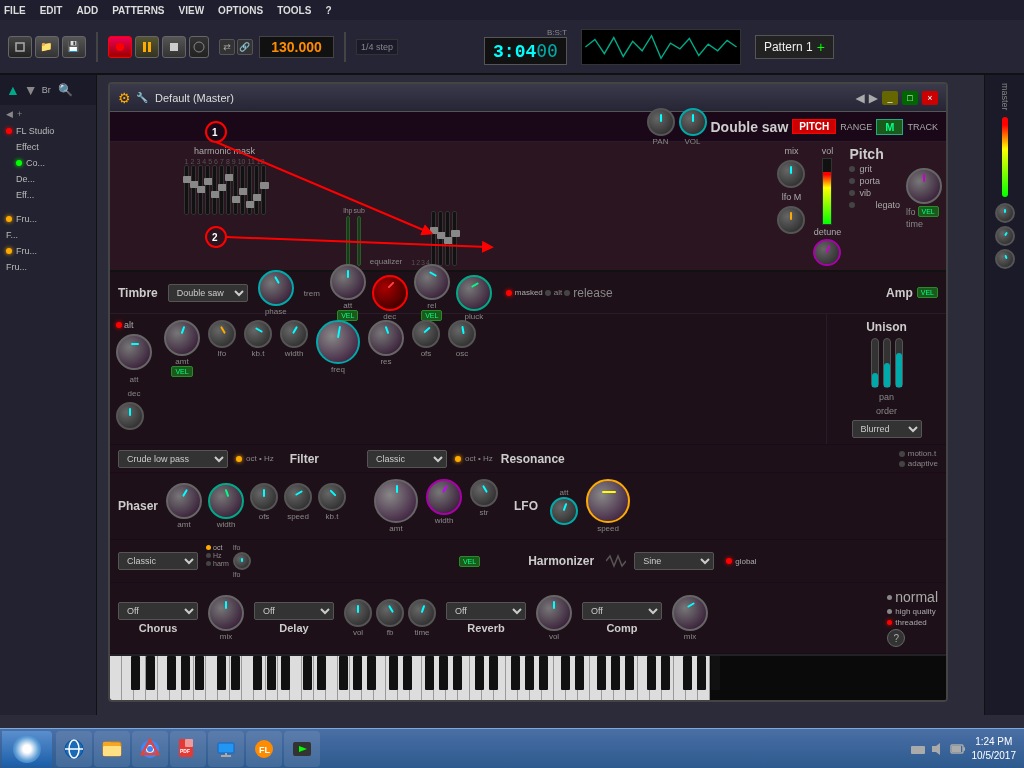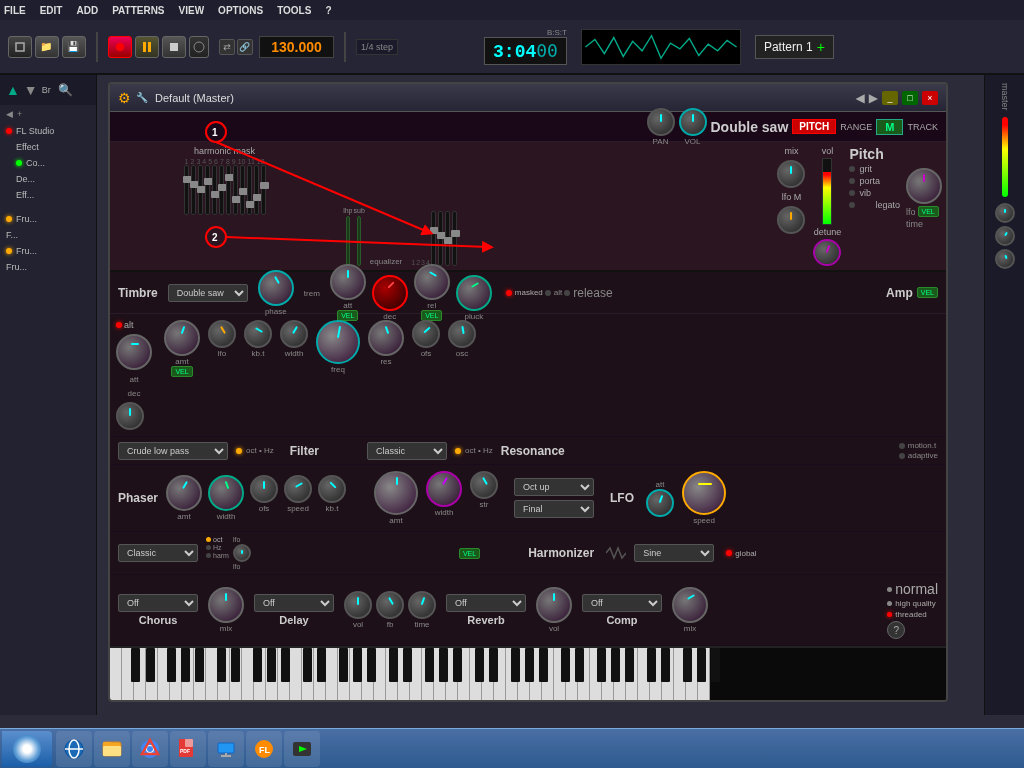--- a/index.html
+++ b/index.html
@@ -550,20 +550,39 @@
           <span class="small-label">ofs</span>
         </div>
         <div style="display:flex;flex-direction:column;align-items:center;">
           <div class="knob knob-sm">
               <div class="knob-indicator" style="transform:rotate(-10deg);"></div>
             </div>
           <span class="small-label">osc</span>
         </div>
       </div>
 
+      <div style="padding:6px;display:flex;flex-direction:column;align-items:center;gap:4px;min-width:120px;border-left:1px solid #2a1a2a;">
+        <span style="font-size:12px;font-weight:bold;color:#ccc;">Unison</span>
+        <div style="display:flex;gap:4px;">
+          <div style="width:8px;height:50px;background:#333;border:1px solid #555;border-radius:4px;position:relative;">
+            <div style="width:100%;height:30%;background:#0aa;border-radius:4px 4px 0 0;position:absolute;bottom:0;"></div>
+          </div>
+          <div style="width:8px;height:50px;background:#333;border:1px solid #555;border-radius:4px;position:relative;">
+            <div style="width:100%;height:50%;background:#0aa;border-radius:4px 4px 0 0;position:absolute;bottom:0;"></div>
+          </div>
+          <div style="width:8px;height:50px;background:#333;border:1px solid #555;border-radius:4px;position:relative;">
+            <div style="width:100%;height:70%;background:#0aa;border-radius:4px 4px 0 0;position:absolute;bottom:0;"></div>
+          </div>
+        </div>
+        <span style="font-size:9px;color:#888;">pan</span>
+        <span style="font-size:9px;color:#888;">order</span>
+        <select class="mini-select" style="min-width:70px;">
+          <option>Blurred</option>
+        </select>
+      </div>
     </div>
 
     <div style="display:flex;align-items:center;padding:4px 8px;gap:8px;border-bottom:1px solid #1a0a1a;">
       <select class="mini-select" style="min-width:110px;">
         <option>Crude low pass</option>
       </select>
       <div style="display:flex;align-items:center;gap:4px;">
         <div class="led led-orange"></div>
         <span style="font-size:8px;color:#888;">oct • Hz</span>
       </div>
@@ -640,28 +659,20 @@
           <span class="small-label">width</span>
         </div>
         <div style="display:flex;flex-direction:column;align-items:center;">
           <div class="knob knob-sm">
               <div class="knob-indicator" style="transform:rotate(-30deg);"></div>
             </div>
           <span class="small-label">str</span>
         </div>
       </div>
 
-      <div style="display:flex;flex-direction:column;gap:4px;margin-left:8px;">
-        <select class="mini-select">
-          <option>Oct up</option>
-        </select>
-        <select class="mini-select">
-          <option>Final</option>
-        </select>
-      </div>
 
       <span style="font-size:12px;font-weight:bold;color:#ccc;margin-left:8px;">LFO</span>
       <div style="display:flex;flex-direction:column;align-items:center;margin-left:4px;">
         <span class="small-label">att</span>
         <div class="knob knob-sm" style="border-color:#0aa;">
             <div class="knob-indicator" style="background:#0ff;transform:rotate(20deg);"></div>
           </div>
       </div>
       <div style="display:flex;flex-direction:column;align-items:center;">
         <div class="knob knob-lg" style="border-color:#fa0;">
@@ -988,13 +999,32 @@
         </svg>
     </div>
     <div class="taskbar-icon">
       <svg width="22" height="22" viewBox="0 0 22 22">
           <rect x="2" y="4" width="18" height="14" rx="2" fill="#333"></rect>
           <polygon points="8,8 16,11 8,14" fill="#0f0"></polygon>
         </svg>
     </div>
   </div>
 
+  <div class="taskbar-right">
+    <div style="display:flex;gap:4px;align-items:center;">
+      <svg width="16" height="16" viewBox="0 0 16 16">
+          <rect x="1" y="5" width="14" height="8" rx="1" fill="#aaa"></rect>
+        </svg>
+      <svg width="16" height="16" viewBox="0 0 16 16">
+          <polygon points="2,5 6,5 10,2 10,14 6,11 2,11" fill="#aaa"></polygon>
+        </svg>
+      <svg width="16" height="16" viewBox="0 0 16 16">
+          <rect x="1" y="4" width="12" height="8" rx="1" fill="none" stroke="#aaa" stroke-width="1.5"></rect>
+          <rect x="13" y="6" width="2" height="4" rx="1" fill="#aaa"></rect>
+          <rect x="2" y="5" width="9" height="6" fill="#aaa"></rect>
+        </svg>
+    </div>
+    <div class="taskbar-time">
+      <div>1:24 PM</div>
+      <div>10/5/2017</div>
+    </div>
+  </div>
 </div>
 
 </body></html>

